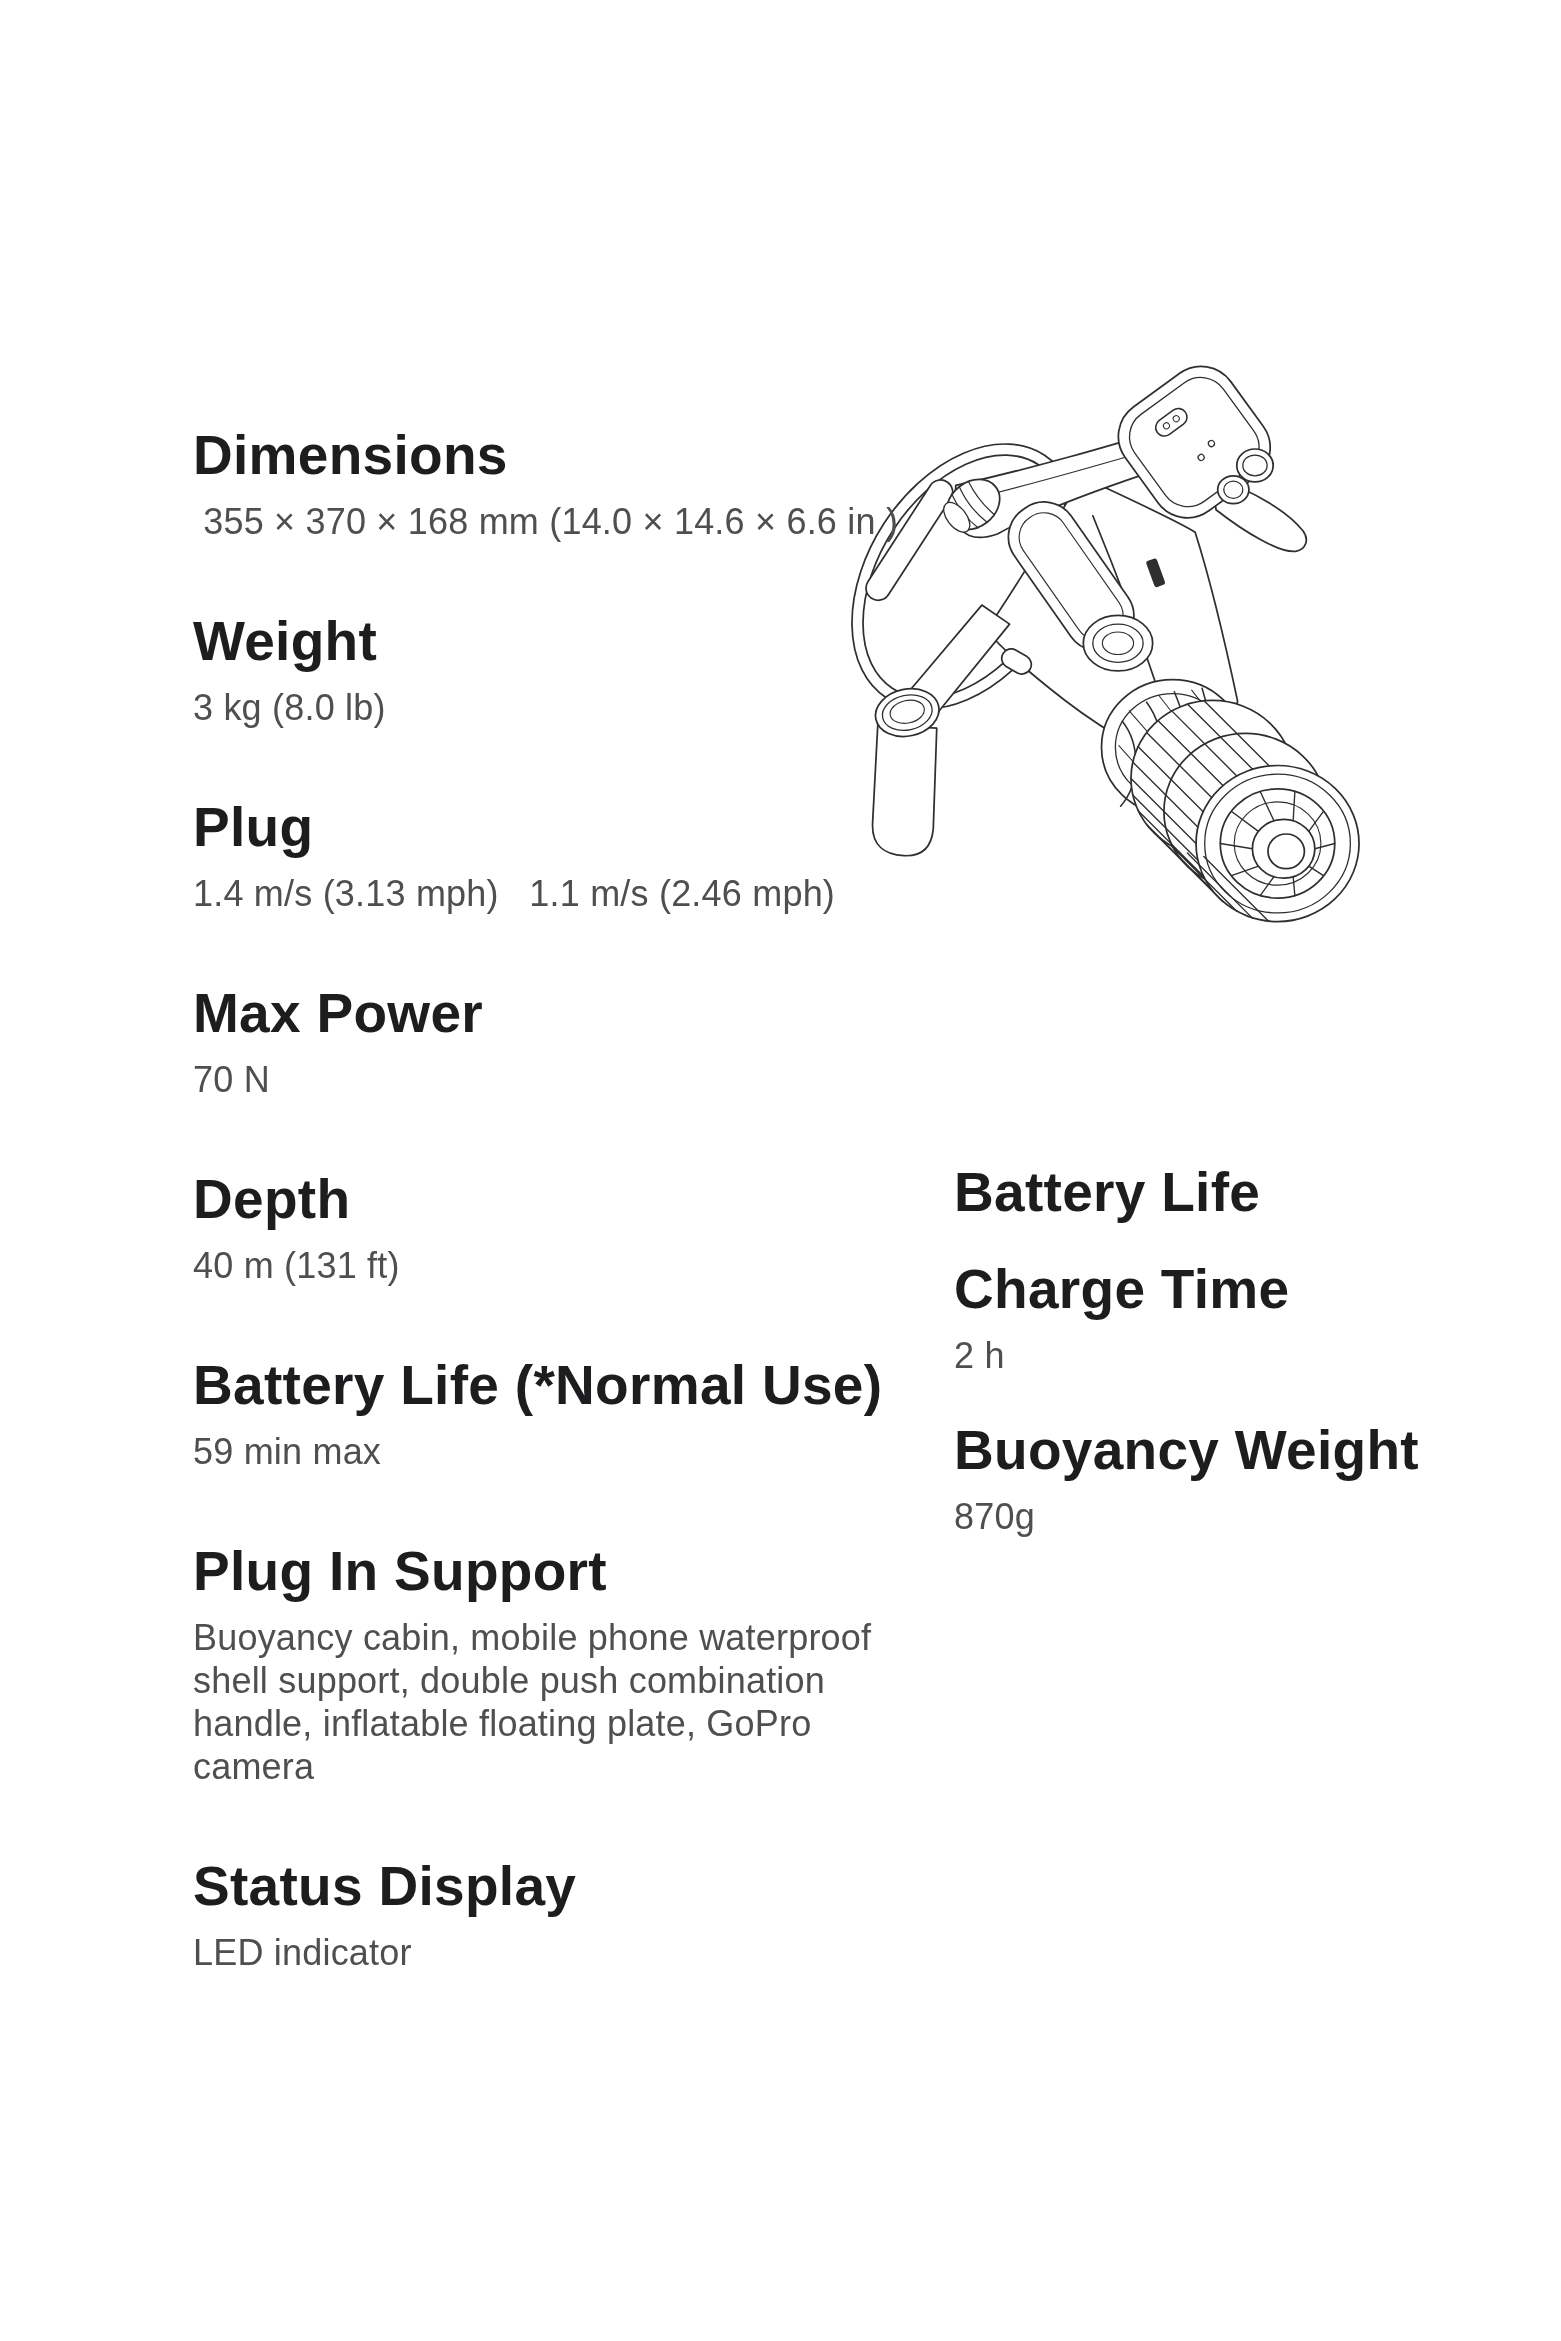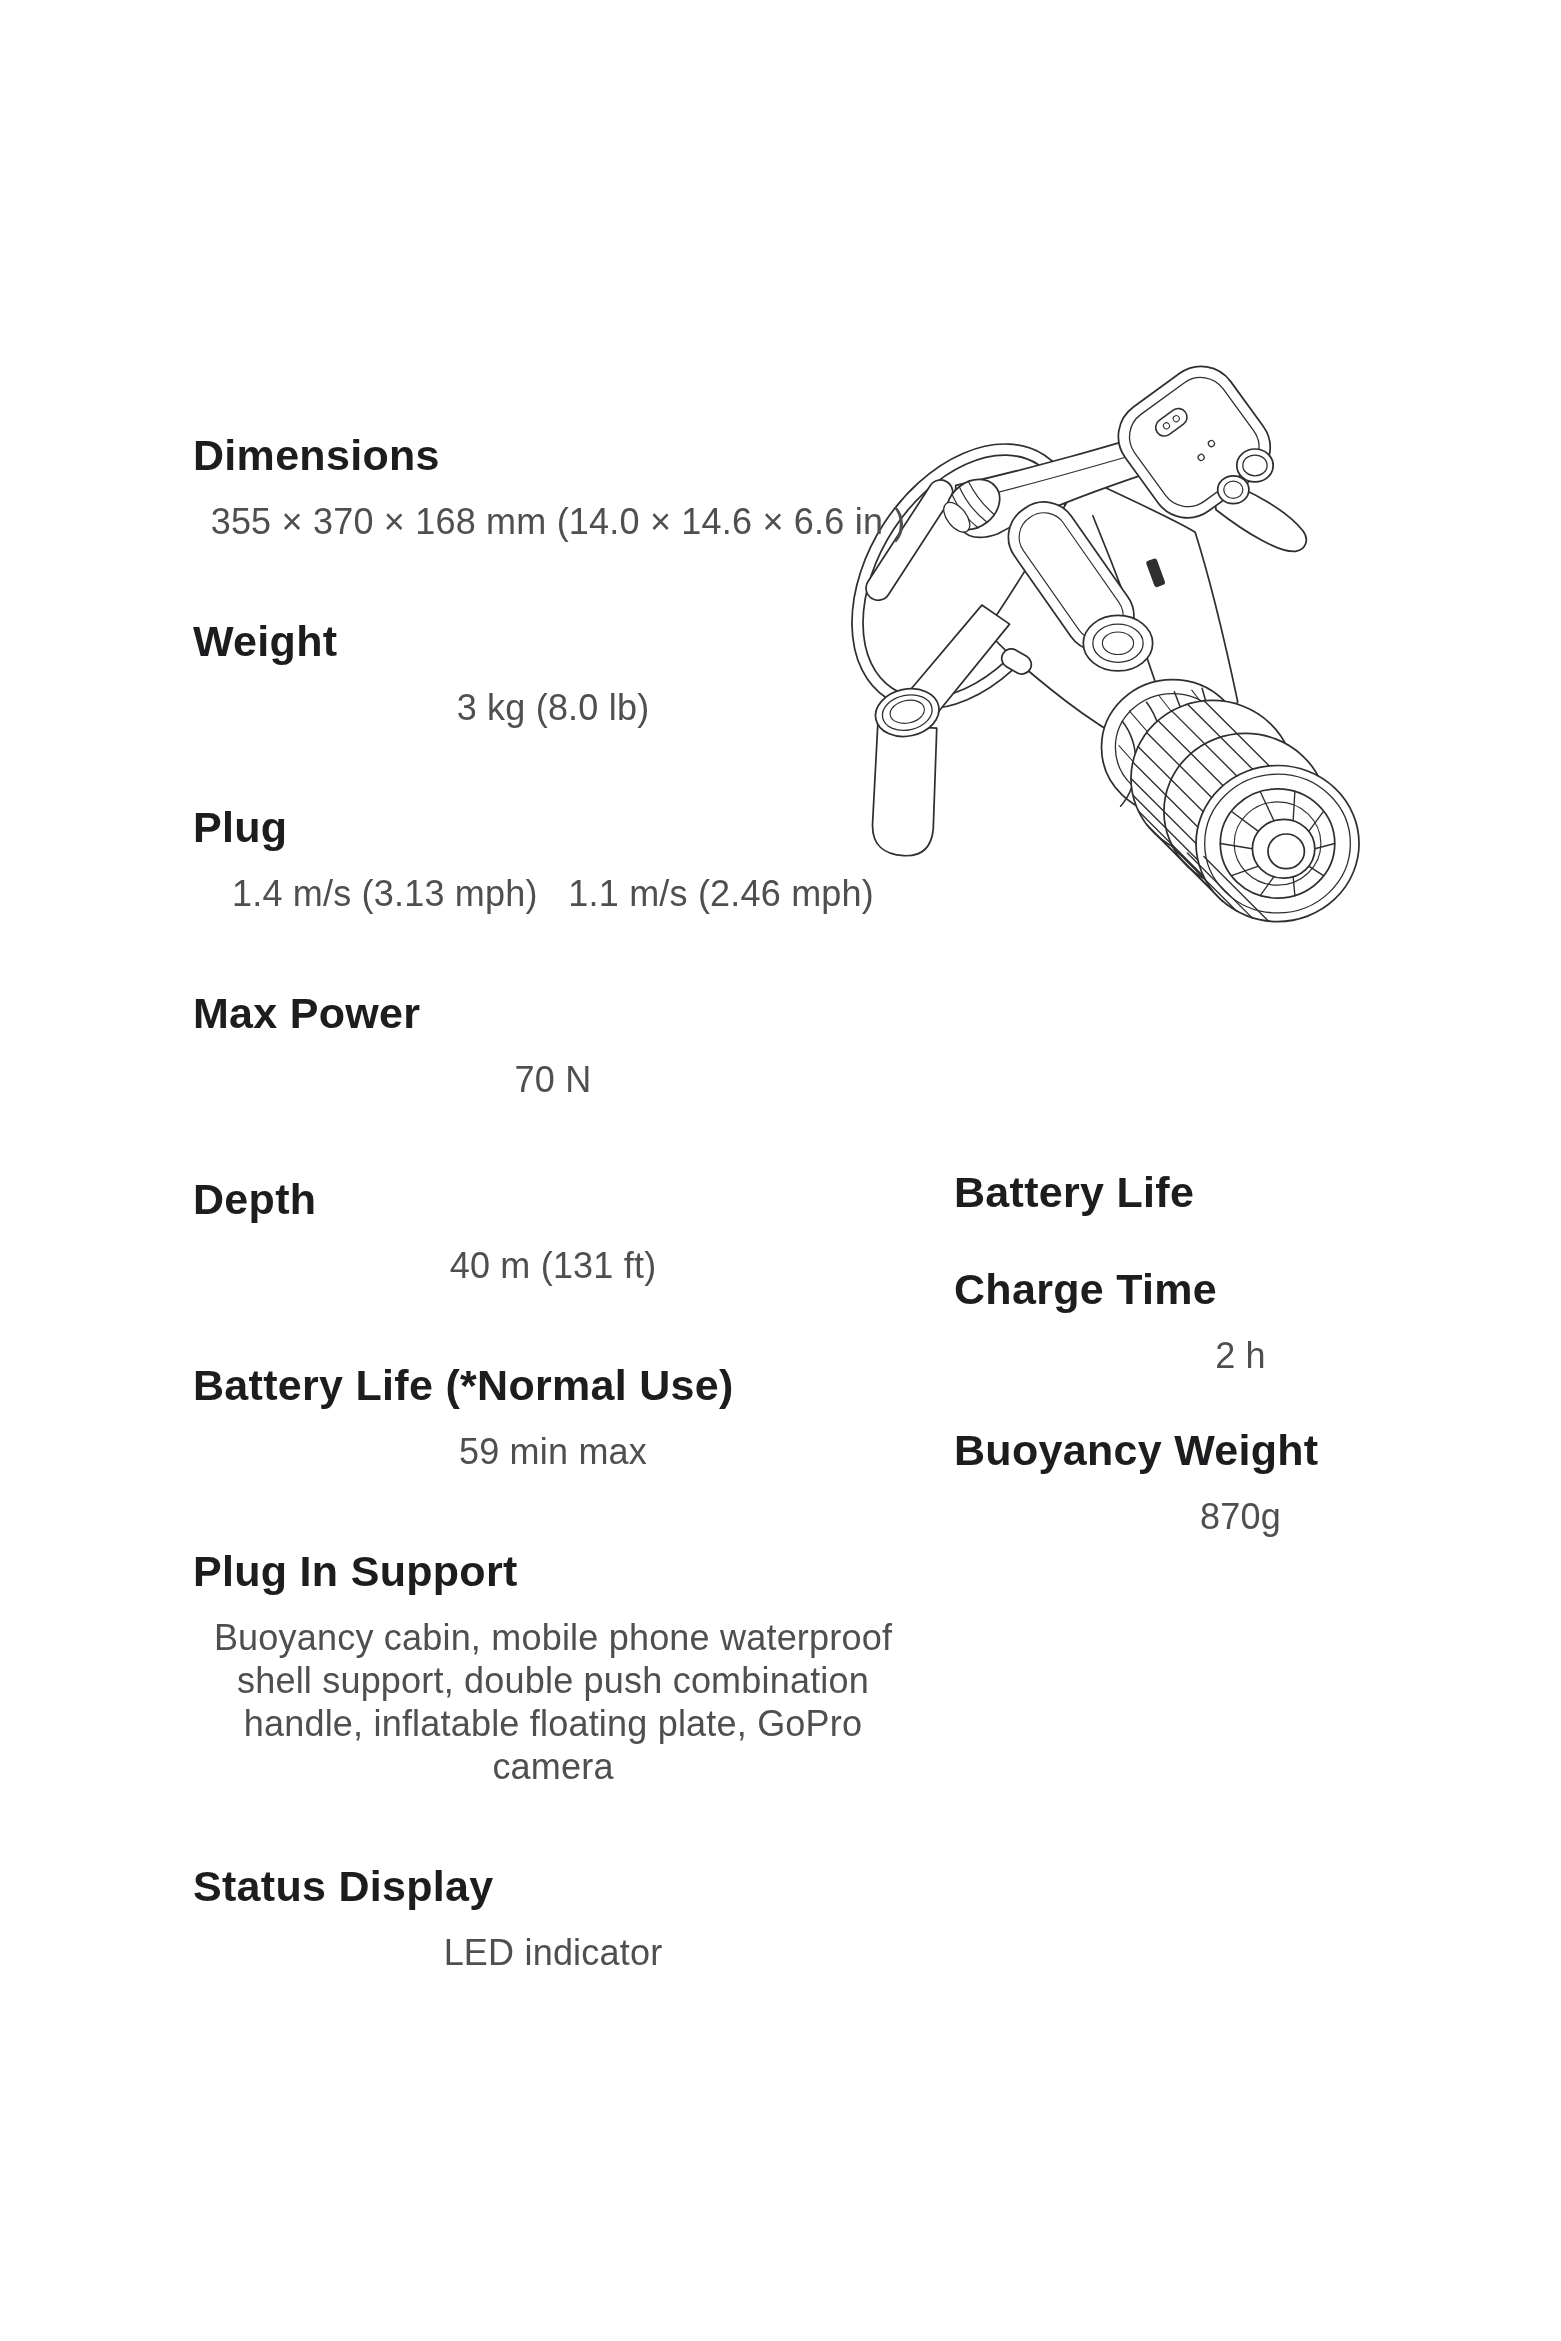--- a/index.html
+++ b/index.html
@@ -9,35 +9,34 @@
     height:2342px;
     background:#ffffff;
     font-family:"Liberation Sans", sans-serif;
     overflow:hidden;
   }
   .col{position:absolute;}
   .col-left{left:193px;top:432px;width:720px;}
   .col-right{left:954px;top:1169px;width:573px;}
   .spec h3{
     margin:0 0 21px 0;
-    font-size:43px;
+    font-size:55px;
     line-height:47px;
     font-weight:700;
     color:#1d1d1f;
     letter-spacing:0.3px;
   }
   .spec p{
     margin:0;
     font-size:36px;
     line-height:43px;
     font-weight:400;
     color:#4f4f51;
     letter-spacing:0.2px;
     white-space:pre-wrap;
-    text-align:center;
   }
   .col-left .spec{margin-bottom:75px;}
   .col-right .spec{margin-bottom:50px;}
   .illustration{
     position:absolute;
     left:824px;
     top:338px;
     width:555px;
     height:607px;
   }

